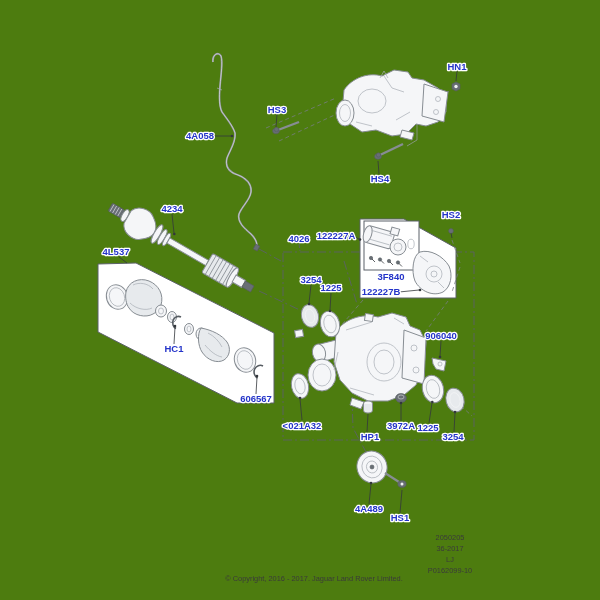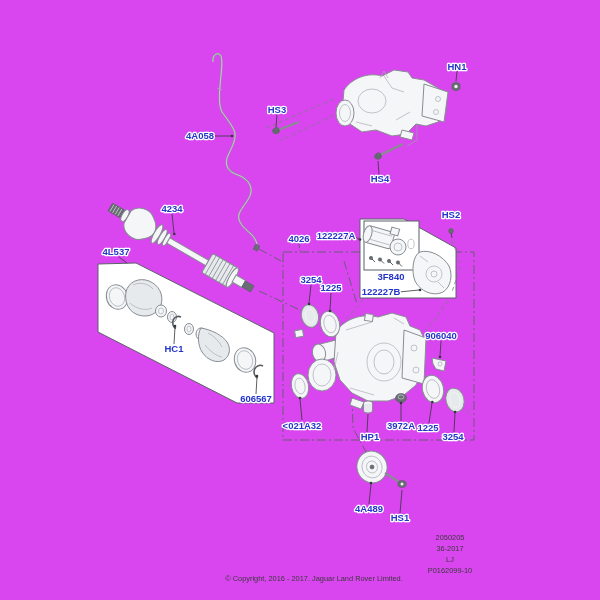--- a/index.html
+++ b/index.html
@@ -1,16 +1,16 @@
 <!DOCTYPE html>
 <html><head>
 <meta charset="utf-8">
 <style>
   html,body{margin:0;padding:0;background:#fff;}
-  .stage{width:600px;height:600px;position:relative;background:#d946ef;overflow:hidden;}
+  .stage{width:600px;height:600px;position:relative;background:#4d7c0f;overflow:hidden;}
   svg{display:block;}
   .lbl{font:bold 9.5px "Liberation Sans", sans-serif; fill:#2434c9; text-anchor:middle;
        paint-order:stroke; stroke:#ffffff; stroke-width:2.6px; stroke-linejoin:round; cursor:pointer;}
   .ref{font:7.4px "Liberation Sans", sans-serif; fill:#3a3a3a; text-anchor:middle;}
   .cap{font:7.4px "Liberation Sans", sans-serif; fill:#3a3a3a; text-anchor:middle;}
   .boxw{fill:#ffffff;stroke:#5b6168;stroke-width:1;}
   .ddot{fill:none;stroke:#5b6168;stroke-width:0.9;stroke-dasharray:9 3 2 3;}
   .dsh{fill:none;stroke:#777d83;stroke-width:0.8;stroke-dasharray:4 3;}
   .ld{fill:none;stroke:#33373c;stroke-width:0.8;}
   .dot{fill:#33373c;}

